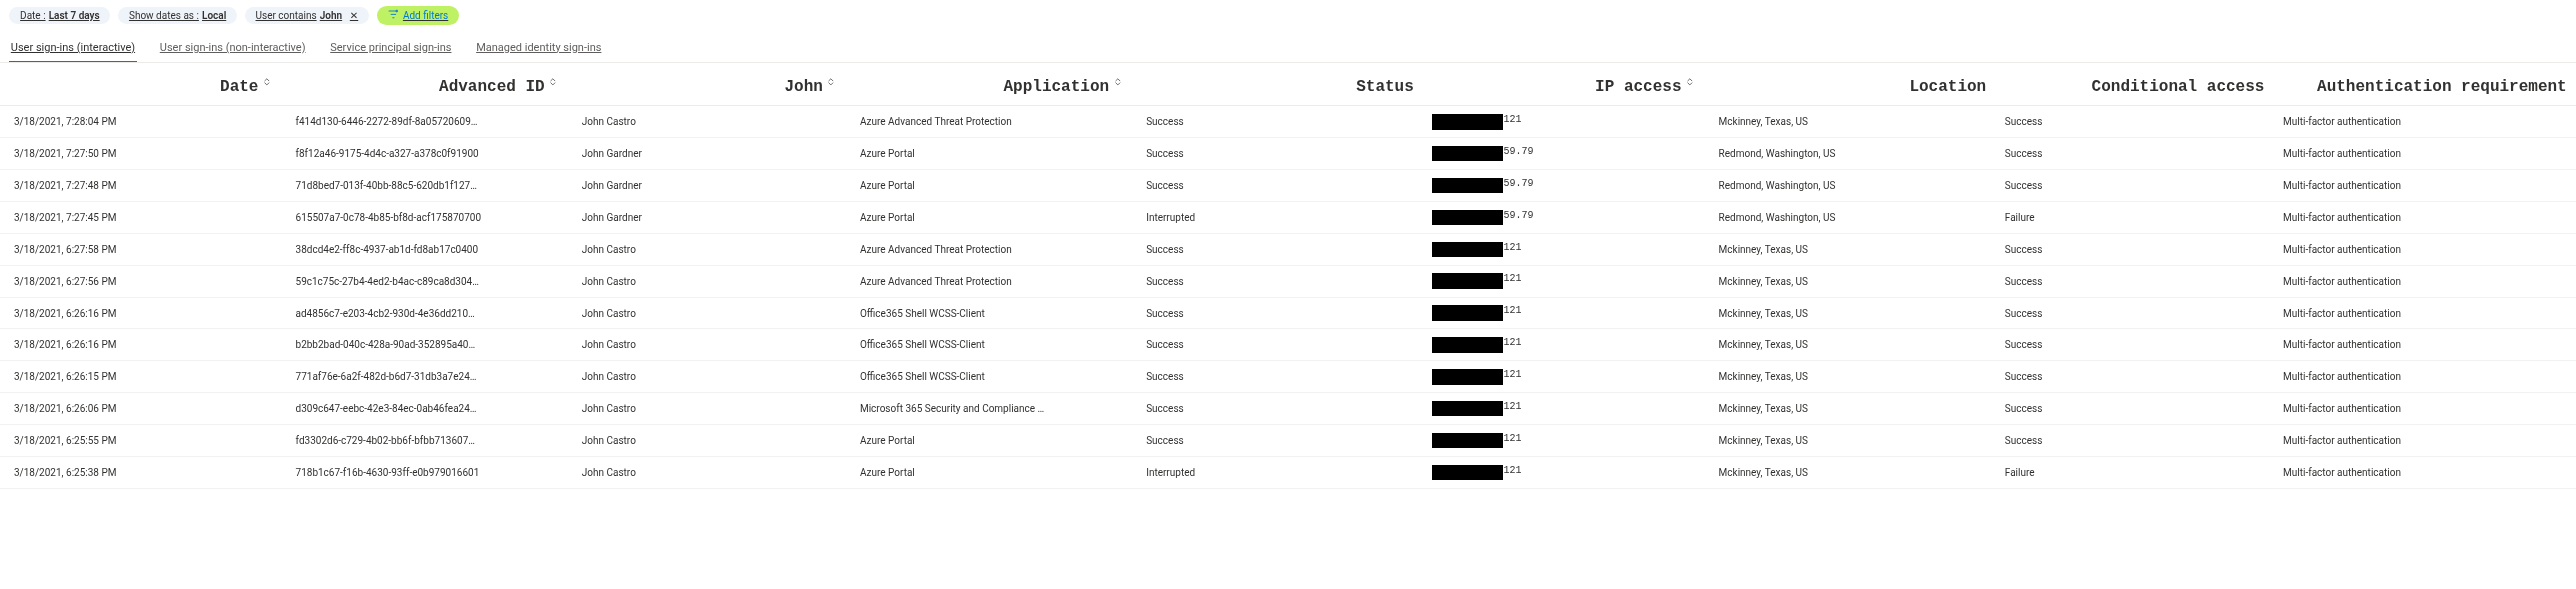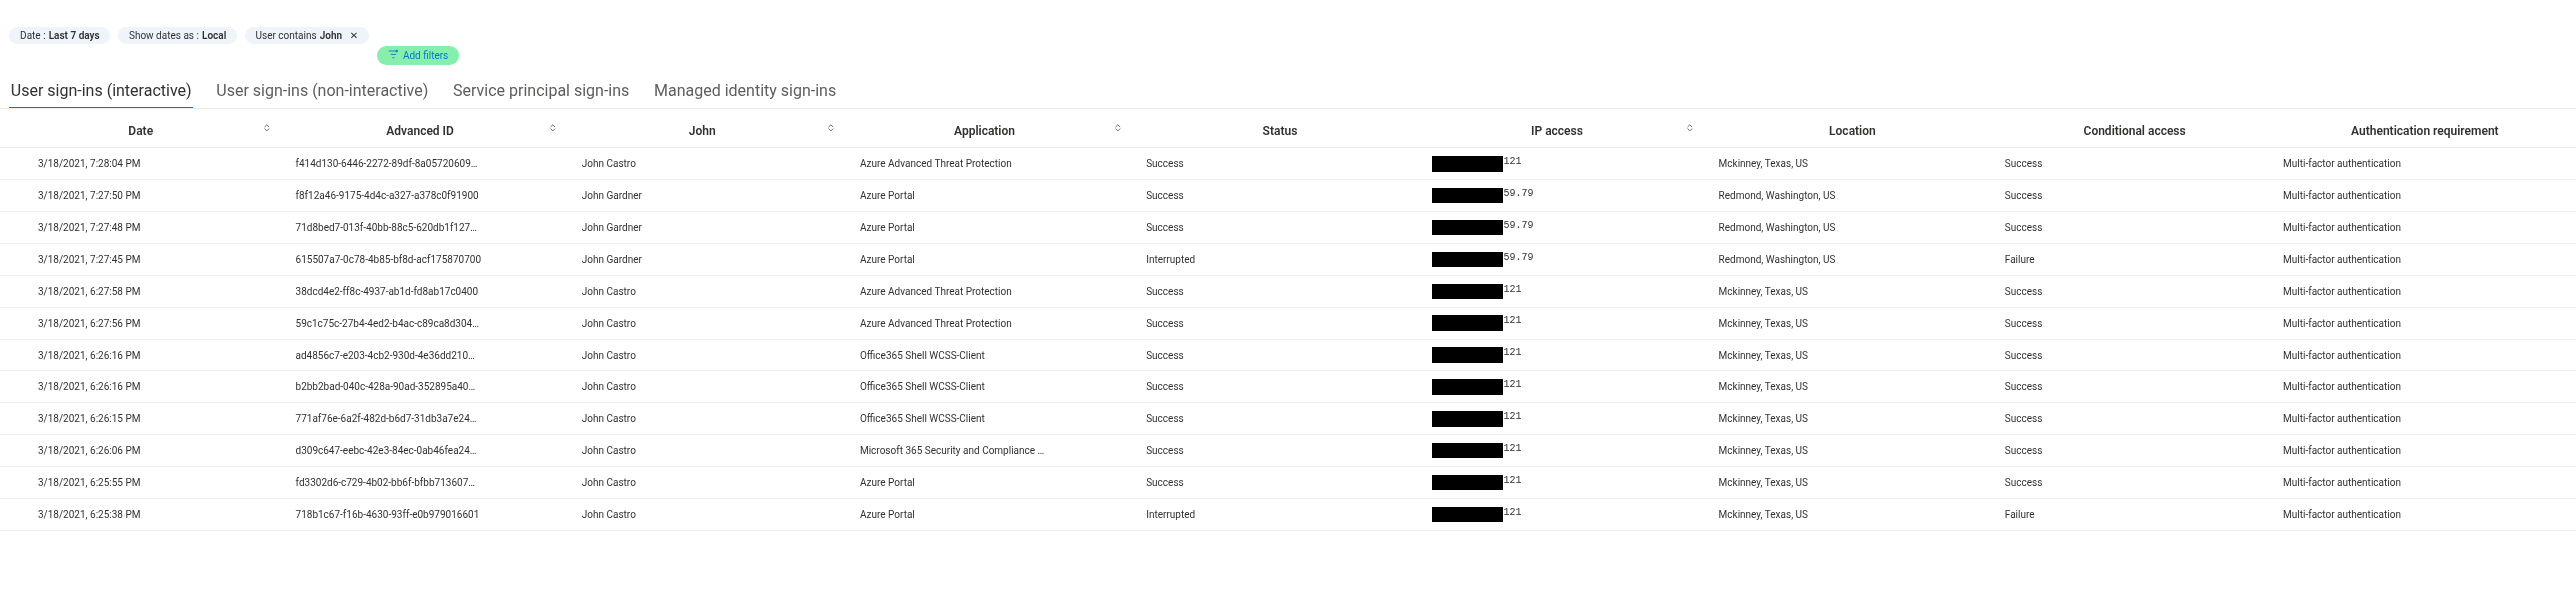--- a/index.html
+++ b/index.html
@@ -8,20 +8,21 @@
     font-size: 10px;
     color: #323130;
     background: #ffffff;
     width: 2576px;
   }
   .filters-row {
     display: flex;
     align-items: center;
     gap: 7.7px;
     padding: 6.2px 9.3px 9.3px 9.3px;
+    text-decoration: underline;
   }
   .filter-pill {
     display: inline-flex;
     align-items: center;
     background: #eef4fa;
     color: #323130;
     border-radius: 10.8px;
     padding: 3.1px 10.8px;
     font-size: 10px;
     white-space: nowrap;
@@ -31,74 +32,75 @@
   .filter-pill .bold { font-weight: 600; text-align: right; }
   .filter-pill .close {
     margin-left: 4.6px;
     font-size: 10px;
     cursor: pointer;
   }
   .add-filter-pill {
     display: inline-flex;
     align-items: center;
     color: #0078d4;
-    background: #86efac;
+    background: #bef264;
     border-radius: 10.8px;
     padding: 3.1px 10.8px;
     font-size: 10px;
     gap: 4.6px;
     cursor: pointer;
-    margin-top: 40px;
   }
   .add-filter-pill svg { width: 10.8px; height: 10.8px; }
   .tabs-row {
     display: flex;
     border-bottom: 0.8px solid #edebe9;
     padding: 0 9.3px;
     gap: 21.7px;
   }
   .tab {
     padding: 6.2px 1.5px 7.7px 1.5px;
-    font-size: 16px;
+    font-size: 11px;
     color: #605e5c;
     cursor: pointer;
     border-bottom: 1.5px solid transparent;
     margin-bottom: -0.8px;
+    text-decoration: underline;
   }
   .tab.active {
     color: #323130;
     border-bottom-color: #0078d4;
     font-weight: 400;
   }
   table {
     width: 100%;
     border-collapse: collapse;
     table-layout: fixed;
   }
   thead th {
-    text-align: center;
+    text-align: right;
     font-weight: 600;
-    font-size: 12px;
+    font-size: 16px;
     color: #323130;
     padding: 15.5px 9.3px 9.3px 9.3px;
     border-bottom: 0.8px solid #edebe9;
     white-space: nowrap;
     position: relative;
+    font-family: Liberation Mono, monospace;
   }
   thead th:first-child { padding-left: 23px; }
   tbody td {
     padding: 7.7px 9.3px;
     font-size: 10px;
     color: #323130;
     border-bottom: 0.8px solid #f3f2f1;
     white-space: nowrap;
     overflow: hidden;
     text-overflow: ellipsis;
   }
-  tbody td:first-child { padding-left: 38px; }
+  tbody td:first-child { padding-left: 14px; }
   .sort-icon {
     display: inline-flex;
     flex-direction: column;
     margin-left: 4.6px;
     vertical-align: middle;
     line-height: 0;
     color: #605e5c;
     float: right;
     margin-right: 6.2px;
   }

